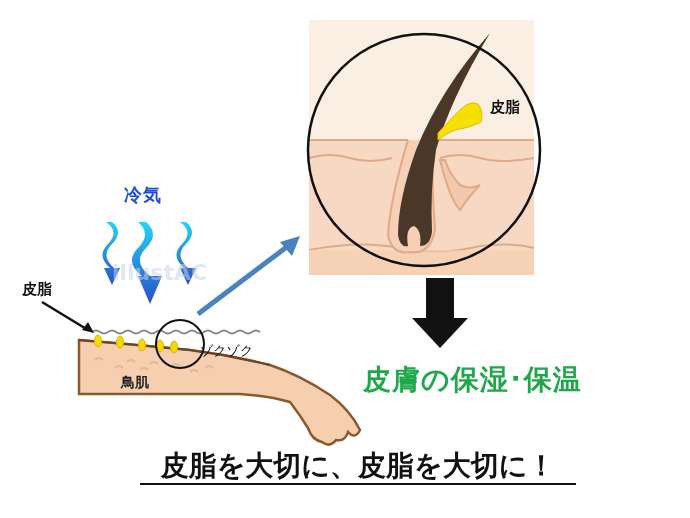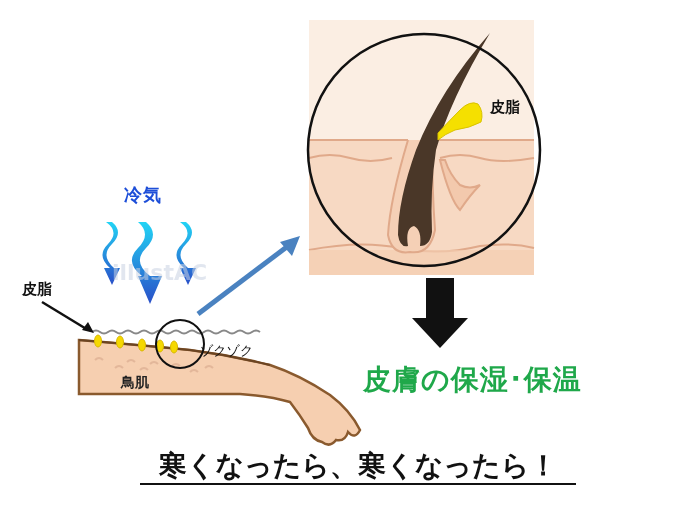--- a/index.html
+++ b/index.html
@@ -97,13 +97,13 @@
   </g>
 </svg>
 
 <div class="lbl watermark">illustAC</div>
 <div class="lbl title-cold">冷気</div>
 <div class="lbl lbl-sebum-left">皮脂</div>
 <div class="lbl lbl-sebum-zoom">皮脂</div>
 <div class="lbl lbl-shiver">ゾクゾク</div>
 <div class="lbl lbl-goose">鳥肌</div>
 <div class="lbl lbl-care">皮膚の保湿･保温</div>
-<div class="lbl headline">寒くなったら、寒くなったら！</div>
+<div class="lbl headline">皮脂を大切に、皮脂を大切に！</div>
 
 </body></html>

